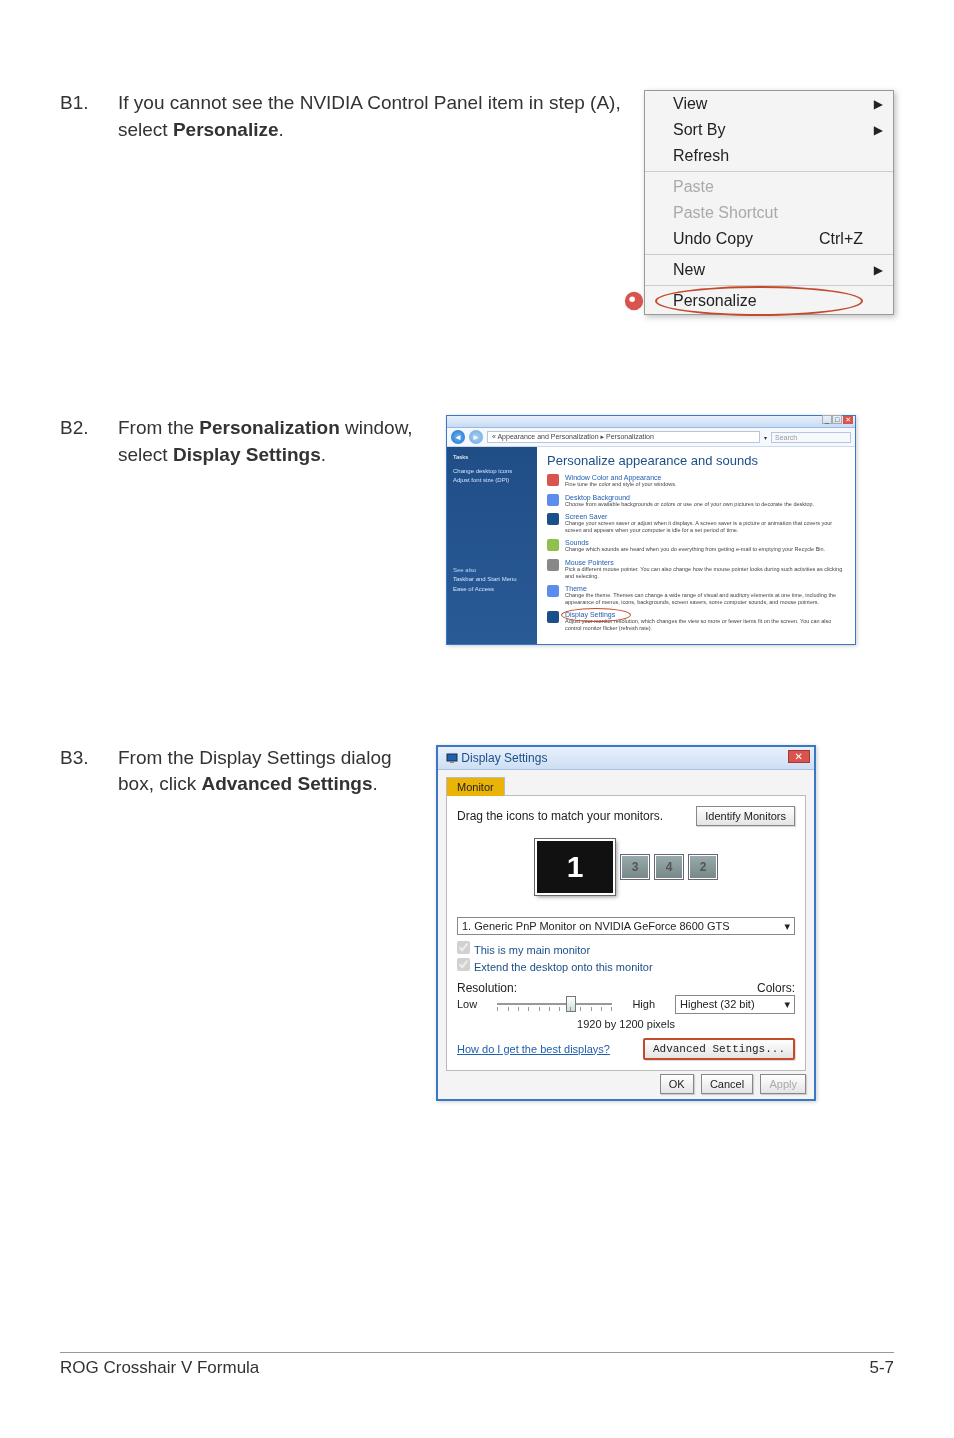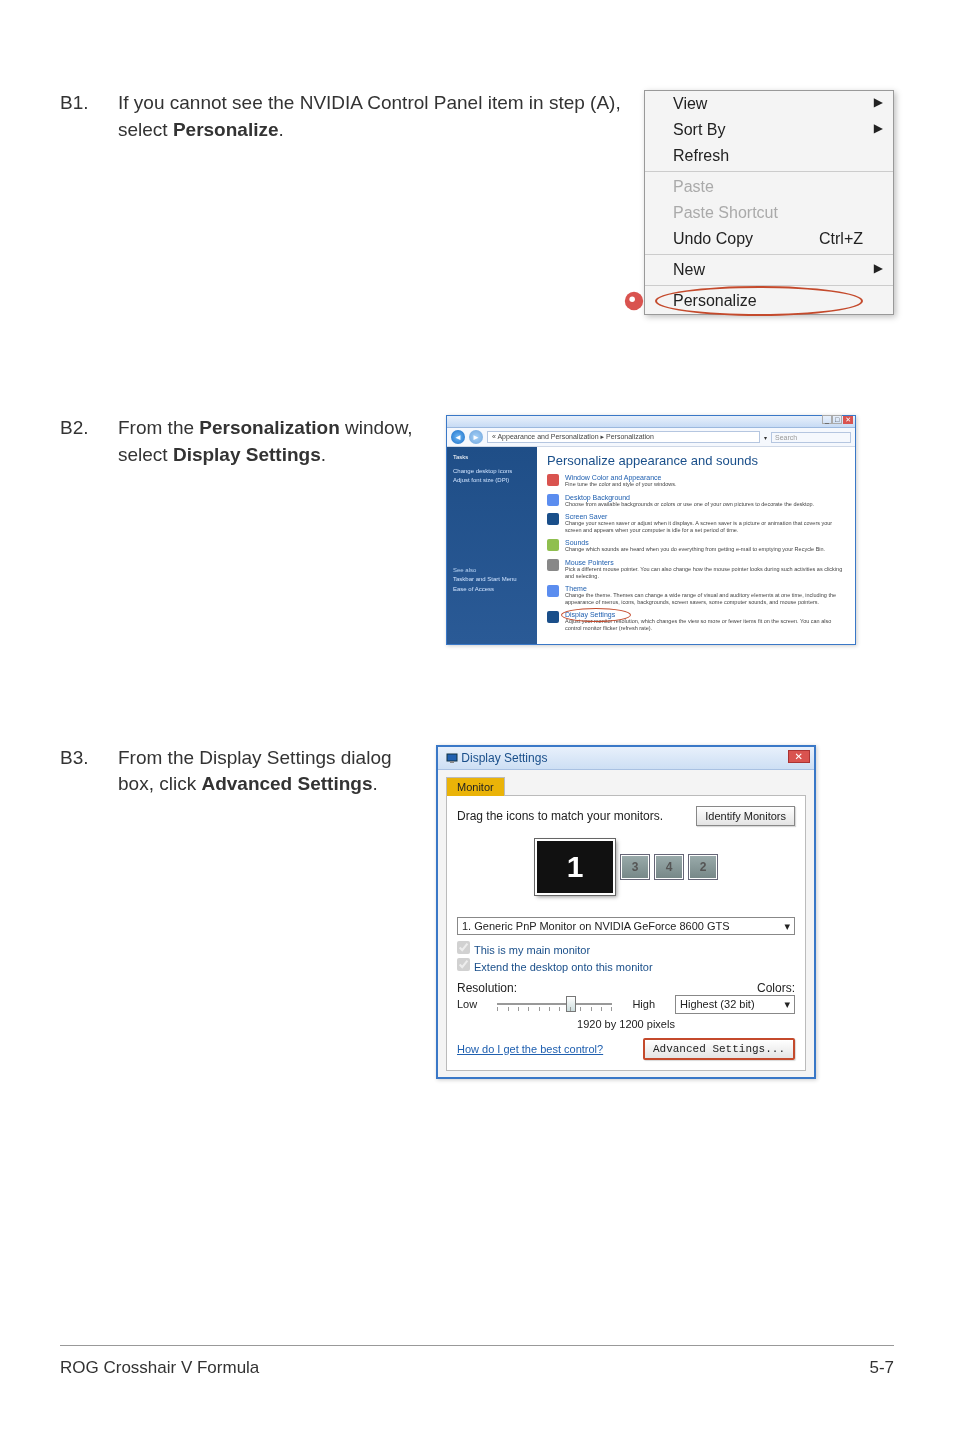--- a/index.html
+++ b/index.html
@@ -7,21 +7,21 @@
     .page { padding: 90px 60px 0 60px; }
     .step { display: flex; gap: 18px; margin-bottom: 100px; align-items: flex-start; }
     .step-b3 { margin-bottom: 40px; }
     .step-num { font-size: 19px; width: 40px; flex-shrink: 0; padding-top: 2px; }
     .step-text { font-size: 19px; line-height: 1.4; flex: 1; }
     .step-text .bold { font-weight: bold; }
     .step-img { flex-shrink: 0; }
 
     
     .ctxmenu { width: 250px; background: #f4f4f4; border: 1px solid #999; box-shadow: 2px 2px 6px rgba(0,0,0,0.25); font-size: 16px; color: #222; }
-    .ctxmenu-item { display: flex; padding: 4px 12px 4px 28px; position: relative; }
+    .ctxmenu-item { display: flex; align-items: center; padding: 4px 12px 4px 28px; position: relative; }
     .ctxmenu-item.disabled { color: #aaa; }
     .ctxmenu-sep { height: 1px; background: #ccc; margin: 2px 0; }
     .ctxmenu-arrow { position: absolute; right: 10px; color: #222; font-size: 12px; }
     .ctxmenu-shortcut { position: absolute; right: 30px; }
     .personalize-row { position: relative; }
     .personalize-icon { position: absolute; left: -22px; top: 2px; width: 22px; height: 22px; }
     .oval { position: absolute; left: 10px; right: 30px; top: -2px; bottom: -2px; border: 2px solid #c44a2c; border-radius: 50%; pointer-events: none; }
 
     
     .personalization-win { width: 410px; border: 1px solid #3a78c7; background: #fff; box-shadow: 1px 1px 4px rgba(0,0,0,0.2); font-size: 7px; }
@@ -68,21 +68,21 @@
     .ds-slider-track .tick { width:1px; height:4px; background:#999;}
     .ds-thumb { width:10px; height:16px; background:linear-gradient(#fff,#cdd); border:1px solid #777; position:absolute; top:-7px; left:60%;}
     .ds-res-text { text-align:center; font-size:11px; margin: 4px 0 8px 0;}
     .ds-colors-select { border:1px solid #888; padding:2px 4px; font-size:11px; width:120px;}
     .ds-bottom-row { display:flex; justify-content:space-between; align-items:center;}
     .ds-link { color:#2060b0; font-size:11px; text-decoration:underline;}
     .ds-adv { border:2px solid #c44a2c; border-radius:2px;font-family:Liberation Mono, monospace;}
     .ds-btnrow { text-align:right; padding: 0 8px 8px 8px;}
     .ds-btnrow .ds-btn { margin-left:4px; }
 
-    .footer { position:absolute; bottom: 60px; left: 60px; right: 60px; border-top: 1px solid #999; padding-top: 12px; display:flex; justify-content:space-between; font-size:17px; color:#333;}
+    .footer { position:absolute; bottom: 60px; left: 60px; right: 60px; border-top: 1px solid #999; padding-top: 5px; display:flex; justify-content:space-between; font-size:17px; color:#333;}
   </style>
 </head>
 <body>
 
 <div class="page">
 
   <div class="step">
     <div class="step-num">B1.</div>
     <div class="step-text">
       <span>If you cannot see the NVIDIA Control Panel item in step (A), select </span><span class="bold">Personalize</span><span>.</span>
@@ -283,23 +283,28 @@
                     <span class="tick"></span>
                     <span class="tick"></span>
                   </div>
               </div>
             </div>
             <span>High</span>
             <div class="ds-colors-select"><span>Highest (32 bit)</span><span style="float:right;">▾</span></div>
           </div>
           <div class="ds-res-text">1920 by 1200 pixels</div>
           <div class="ds-bottom-row">
-            <a class="ds-link">How do I get the best control?</a>
+            <a class="ds-link">How do I get the best displays?</a>
             <span class="ds-btn ds-adv">Advanced Settings...</span>
           </div>
+        </div>
+        <div class="ds-btnrow">
+          <span class="ds-btn">OK</span>
+          <span class="ds-btn">Cancel</span>
+          <span class="ds-btn" style="color:#aaa;">Apply</span>
         </div>
       </div>
     </div>
   </div>
 
 </div>
 
 <div class="footer">
   <span>ROG Crosshair V Formula</span>
   <span>5-7</span>

